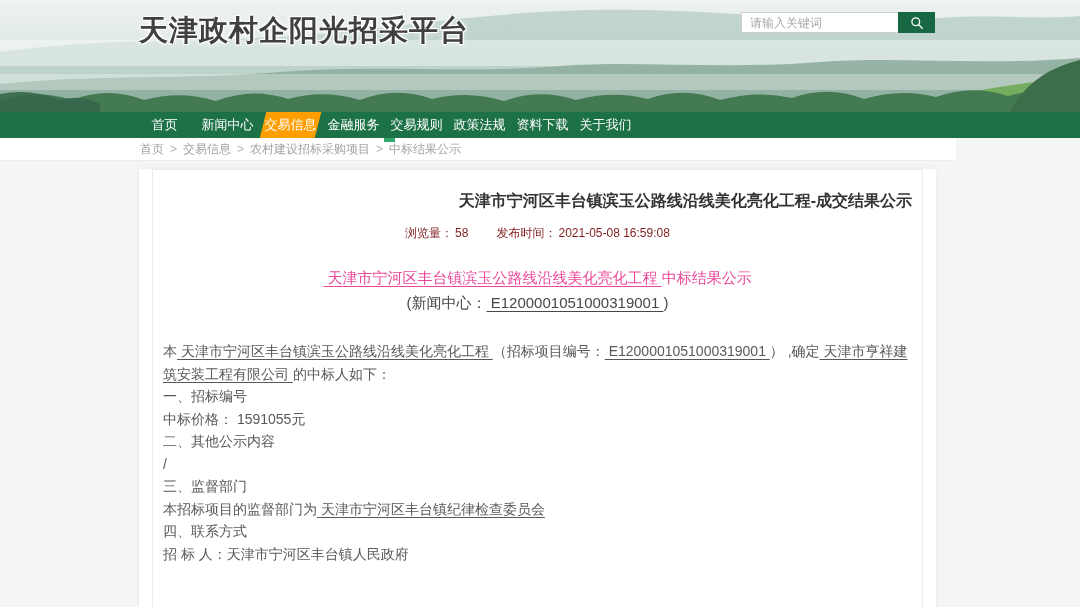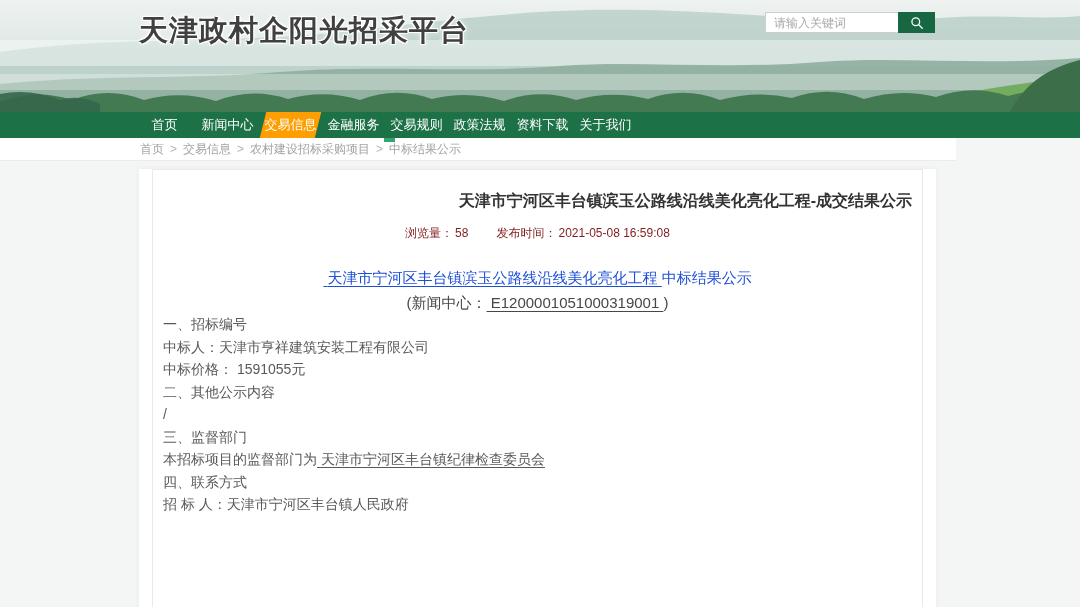--- a/index.html
+++ b/index.html
@@ -13,21 +13,21 @@
   .hero { position:relative; width:1080px; height:112px; overflow:hidden; }
   .hero-bg { position:absolute; left:0; top:0; width:1080px; height:112px; display:block; }
   .site-title {
     position:absolute; left:139px; top:11px;
     font-size:29px; font-weight:bold; color:#404040; letter-spacing:1px;
     text-shadow:-1px -1px 0 #fff, 1px -1px 0 #fff, -1px 1px 0 #fff, 1px 1px 0 #fff, 0 0 6px rgba(255,255,255,.9);
     white-space:nowrap;
   }
   .search-box { position:absolute; top:12px; right:145px; display:flex; }
   .search-input {
-    width:133px; height:21px; border:1px solid #cfcfcf; border-right:none;
+    width:157px; height:21px; border:1px solid #cfcfcf; border-right:none;
     background:#fff; font-size:12px; color:#555; padding:0 8px; outline:none;
   }
   .search-input::placeholder { color:#a9a9a9; }
   .search-btn {
     width:37px; height:21px; border:none; background:#176842; cursor:pointer;
     display:flex; align-items:center; justify-content:center;
   }
   
   .navbar { width:1080px; height:26px; background:#1d7146; position:relative; }
   .nav-inner { margin-left:133px; display:flex; height:26px; }
@@ -55,21 +55,21 @@
     box-shadow:0 0 6px rgba(0,0,0,.05);
   }
   .inner {
     margin:8px 13px 0 13px; height:452px;
     border:1px solid #eaeaea; padding:21px 10px 10px 10px; overflow:hidden;
   }
   .doc-title { text-align:right; font-size:16px; font-weight:bold; color:#333; }
   .meta { text-align:center; font-size:12px; color:#7f1d1d; margin-top:13px; }
   .meta .time-group { margin-left:28px; }
   .meta .val { margin-left:2px; }
-  .sub1 { margin-top:27px; text-align:center; font-size:15px; color:#1d4ed8; }
+  .sub1 { margin-top:27px; text-align:center; font-size:15px; color:#ec4899; }
   .sub2 { margin-top:6px;  text-align:center; font-size:15px; color:#474747; }
   .para { margin-top:27px; font-size:14px; color:#595959; line-height:22.5px; }
   .body-lines { font-size:14px; color:#595959; }
   .body-line { line-height:22.5px; white-space:pre-wrap; }
   .u { text-decoration:underline; text-underline-offset:3px; }
   .para, .sub1, .sub2 { white-space:pre-wrap; }
 </style>
 </head>
 <body>
 
@@ -123,23 +123,23 @@
 </div>
 
 <main class="panel">
   <div class="inner">
     <h2 class="doc-title">天津市宁河区丰台镇滨玉公路线沿线美化亮化工程-成交结果公示</h2>
     <div class="meta">
       <span>浏览量：</span><span class="val">58</span><span class="time-group">发布时间：</span><span class="val">2021-05-08 16:59:08</span>
     </div>
     <div class="sub1"><span class="u"> 天津市宁河区丰台镇滨玉公路线沿线美化亮化工程 </span><span>中标结果公示</span></div>
     <div class="sub2"><span>(新闻中心：</span><span class="u"> E1200001051000319001 </span><span>)</span></div>
+    <p class="para"><span>本</span><span class="u"> 天津市宁河区丰台镇滨玉公路线沿线美化亮化工程 </span><span>（招标项目编号：</span><span class="u"> E1200001051000319001 </span><span>） ,确定</span><span class="u"> 天津市亨祥建筑安装工程有限公司 </span><span>的中标人如下：</span></p>
     <div class="body-lines">
         <div class="body-line"><span>一、招标编号</span></div>
-        <div class="body-line"><span>中标人：天津市亨祥建筑安装工程有限公司</span></div>
         <div class="body-line"><span>中标价格： 1591055元</span></div>
         <div class="body-line"><span>二、其他公示内容</span></div>
         <div class="body-line"><span>/</span></div>
         <div class="body-line"><span>三、监督部门</span></div>
         <div class="body-line"><span>本招标项目的监督部门为</span><span class="u"> 天津市宁河区丰台镇纪律检查委员会</span></div>
         <div class="body-line"><span>四、联系方式</span></div>
         <div class="body-line"><span>招 标 人：天津市宁河区丰台镇人民政府</span></div>
       </div>
   </div>
 </main>

